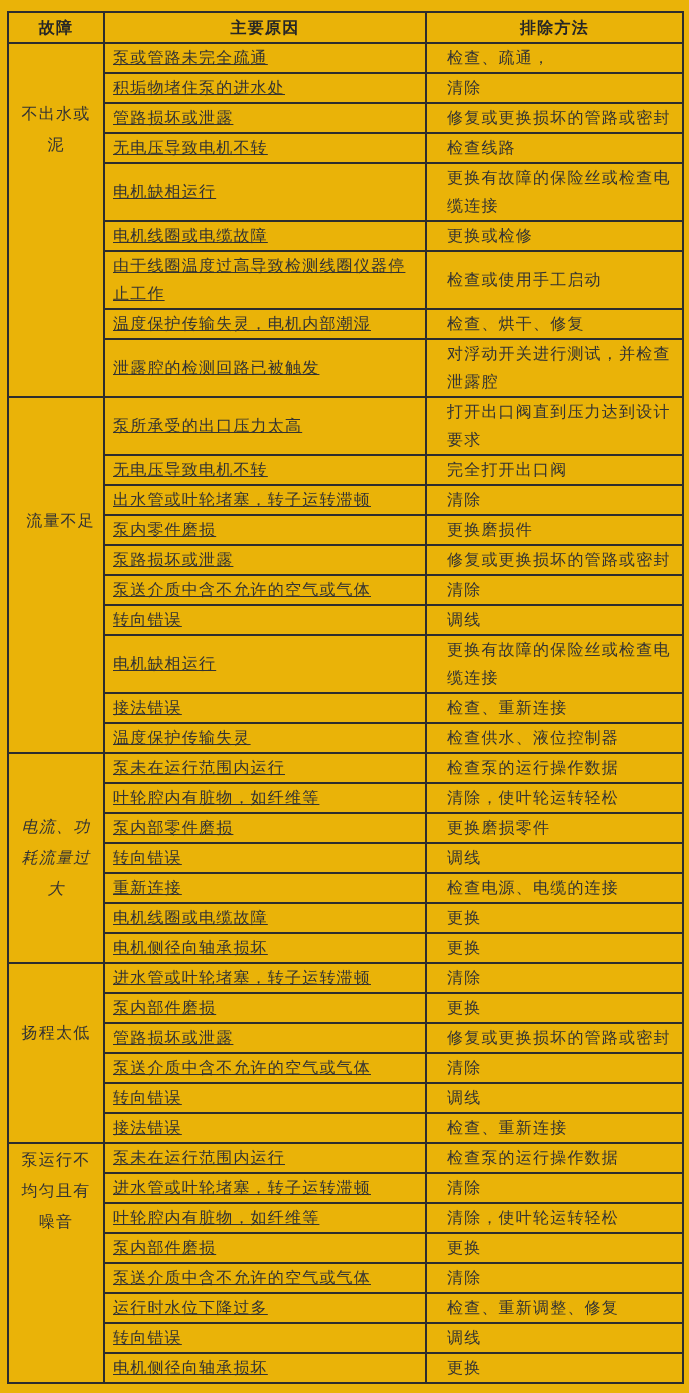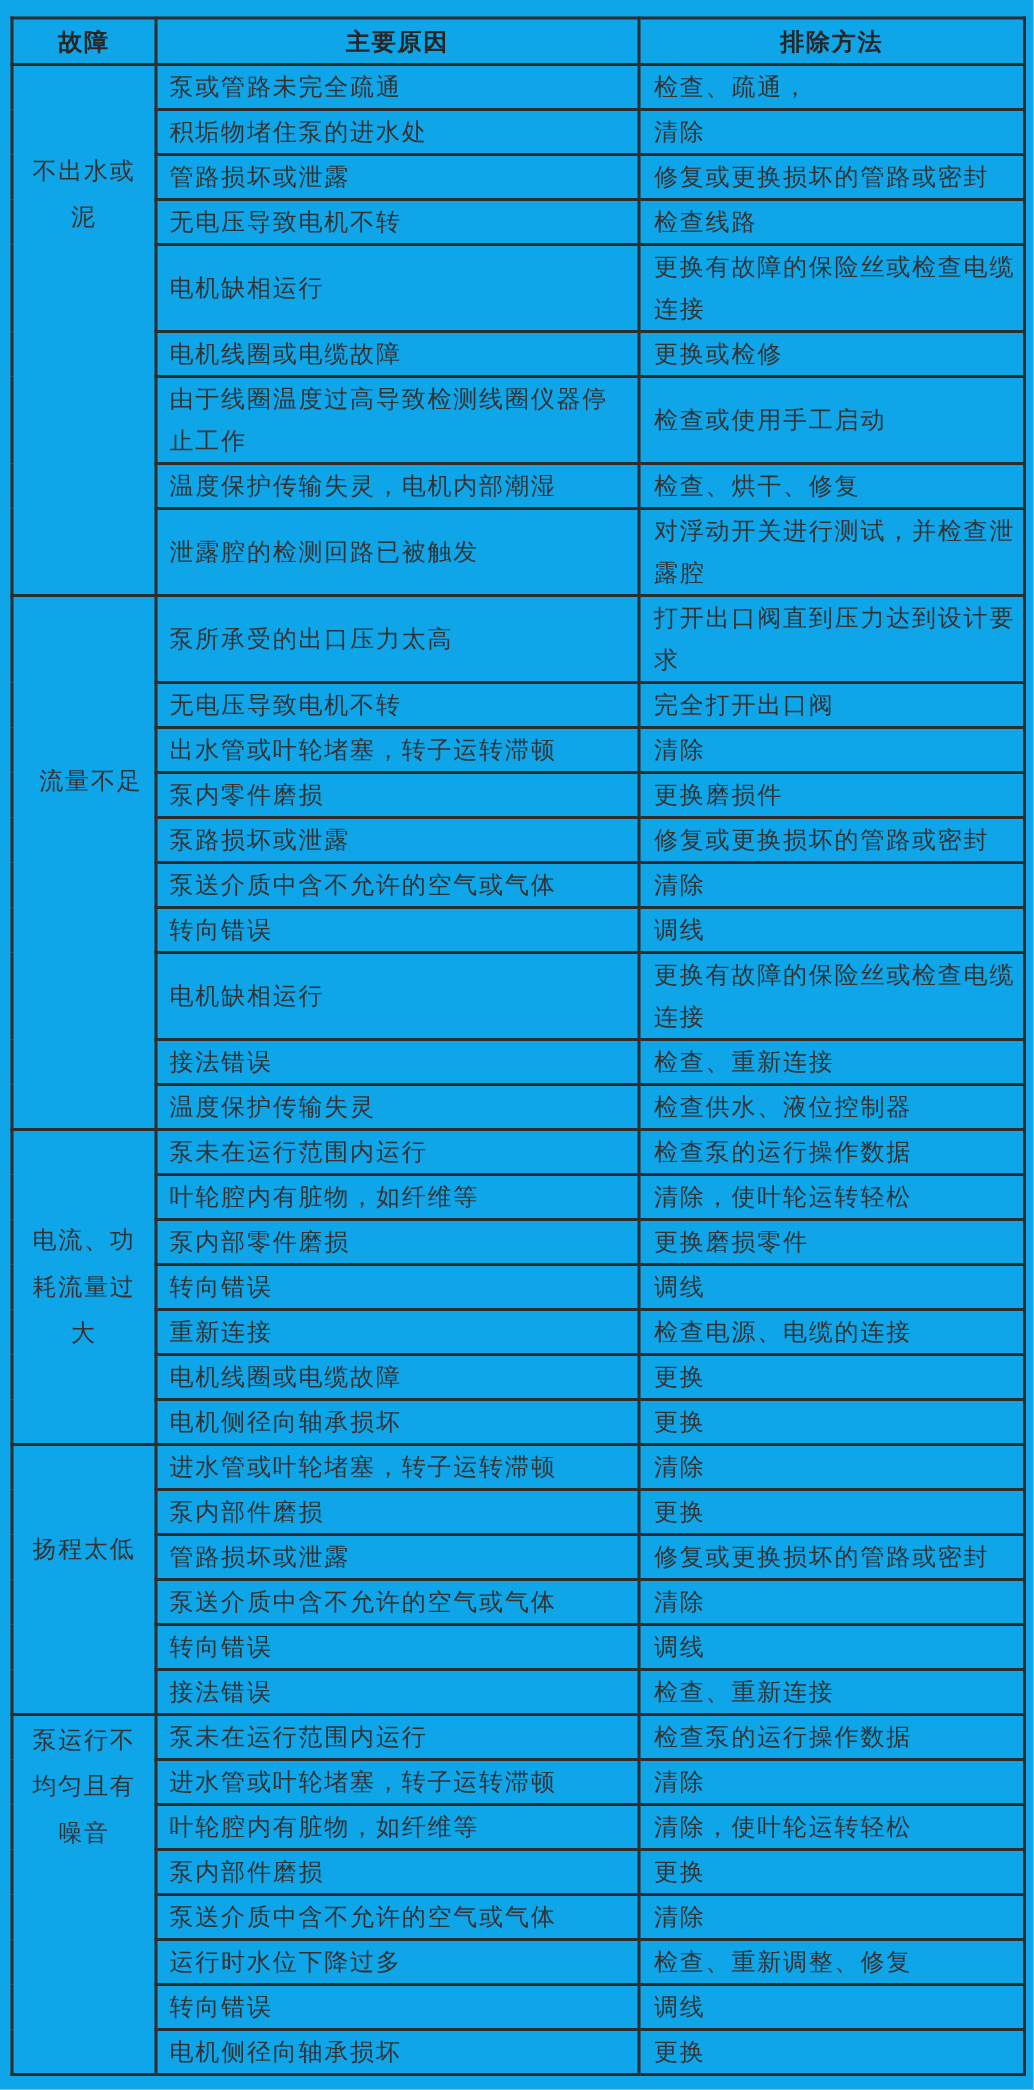--- a/index.html
+++ b/index.html
@@ -4,21 +4,21 @@
 <style>
   html, body { margin: 0; padding: 0; }
   body {
     background: #ffffff;
     font-family: "DejaVu Sans", "Liberation Sans", sans-serif;
     color: #333333;
   }
   .page {
     width: 689px;
     height: 1393px;
-    background: #0ea5e9;
+    background: #eab308;
     overflow: hidden;
   }
   table.fault-table {
     border-collapse: collapse;
     table-layout: fixed;
     margin: 11px 0 0 7px;
     width: 675px;
   }
   col.c-fault  { width: 96px; }
   col.c-cause  { width: 322px; }
@@ -32,31 +32,31 @@
   }
   th {
     font-weight: bold;
     color: #262626;
     text-align: center;
     height: 29px;
     line-height: 29px;
     padding: 0;
   }
   td { line-height: 28px; vertical-align: middle; }
-  td.cause-cell  { padding: 0 8px 0 8px; height: 28px; }
-  td.remedy-cell { padding: 0 2px 0 9px;  height: 28px; }
+  td.cause-cell  { padding: 0 8px 0 8px; height: 28px; text-decoration: underline; }
+  td.remedy-cell { padding: 0 2px 0 20px;  height: 28px; }
   td.fault-cell {
     vertical-align: top;
     text-align: center;
     padding: 0 8px;
   }
   .fault-label { line-height: 31px; }
   .off-0 { margin-top: 54px; }
   .off-1 { margin-top: 107px; text-align: right; }
-  .off-2 { margin-top: 57px; }
+  .off-2 { margin-top: 57px; font-style: italic; }
   .off-3 { margin-top: 53px; }
   .off-4 { margin-top: 0; }
 </style>
 </head>
 <body>
 
 <div class="page">
   <table class="fault-table">
     <colgroup>
       <col class="c-fault">

